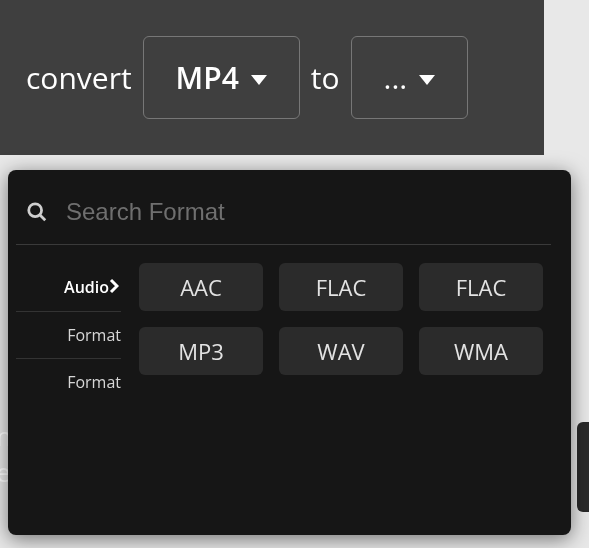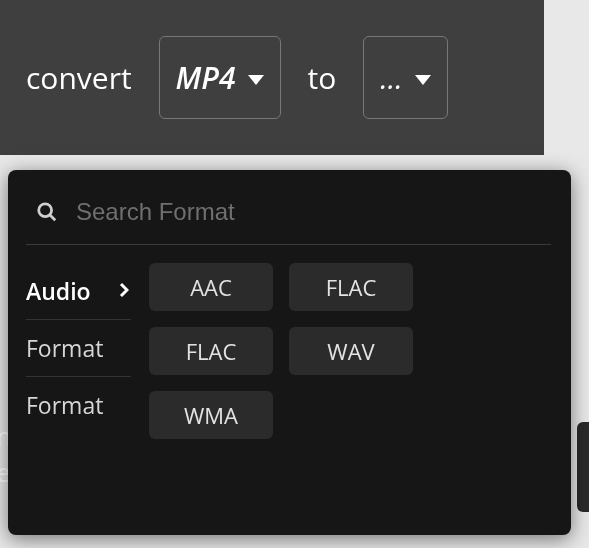--- a/index.html
+++ b/index.html
@@ -14,59 +14,58 @@
   .top-bar {
     position: absolute;
     top: 0;
     left: 0;
     width: 544px;
     height: 155px;
     background: #3f3f3f;
     display: flex;
     align-items: center;
     padding-left: 26px;
-    gap: 27px;
+    gap: 11px;
   }
   .tb-text {
     color: #ffffff;
     font-size: 30px;
     font-weight: 400;
   }
   .tb-select {
     border: 1px solid #777;
     border-radius: 6px;
-    padding: 20px 16px;
+    padding: 20px 32px;
     display: flex;
     align-items: center;
     gap: 12px;
     color: #ffffff;
     font-size: 30px;
     font-weight: 600;
     cursor: pointer;
     background: transparent;
-    font-style: italic;
   }
   .tb-select .caret {
     width: 0; height: 0;
     border-left: 8px solid transparent;
     border-right: 8px solid transparent;
     border-top: 10px solid #ffffff;
     margin-top: 4px;
   }
   .tb-select.placeholder { font-weight: 400; }
 
   .dropdown {
     position: absolute;
     top: 170px;
     left: 8px;
     width: 563px;
     height: 365px;
     background: #161616;
     border-radius: 8px;
-    padding: 28px 20px 20px 18px;
+    padding: 28px 20px 20px 8px;
     box-shadow: 0 4px 20px rgba(0,0,0,0.5);
   }
   .search-row {
     display: flex;
     align-items: center;
     gap: 18px;
     padding: 0 4px 18px 10px;
     border-bottom: 1px solid #3a3a3a;
   }
   .search-icon {
@@ -91,27 +90,27 @@
     gap: 18px;
   }
   .cats {
     display: flex;
     flex-direction: column;
     width: 105px;
     flex-shrink: 0;
   }
   .cat {
     color: #d6d6d6;
-    font-size: 23px;
+    font-size: 16px;
     font-weight: 400;
     padding: 12px 0;
     border-bottom: 1px solid #333;
     display: flex;
     align-items: center;
-    justify-content: space-between;
+    justify-content: flex-end;
     cursor: pointer;
   }
   .cat:last-child { border-bottom: none; }
   .cat.active { color: #ffffff; font-weight: 600; }
   .cat .chev {
     font-size: 18px;
     color: #ffffff;
     margin-right: 2px;
   }
   .formats {
@@ -204,20 +203,23 @@
       <div class="fmt">
           <span>AAC</span>
         </div>
       <div class="fmt">
           <span>FLAC</span>
         </div>
       <div class="fmt">
           <span>FLAC</span>
         </div>
       <div class="fmt">
+          <span>MP3</span>
+        </div>
+      <div class="fmt">
           <span>WAV</span>
         </div>
       <div class="fmt">
           <span>WMA</span>
         </div>
     </div>
   </div>
 </div>
 
 </body></html>

